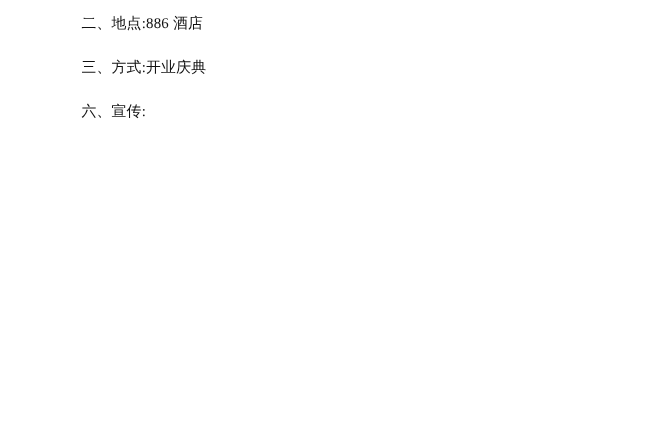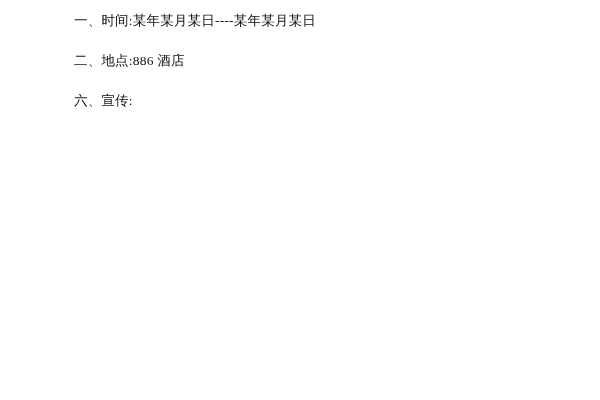--- a/index.html
+++ b/index.html
@@ -42,17 +42,17 @@
   .para.wrapped {
     text-indent: 30px;
     margin-bottom: 18px;
   }
 </style>
 </head>
 <body>
 
 <div class="page">
   <div class="doc-body">
-    <p class="para indent">一、时间:某年某月某日----某年某月某日</p>
     <p class="para indent">二、地点:886 酒店</p>
+    <p class="para indent">三、方式:开业庆典</p>
     <p class="para indent tight">六、宣传:</p>
   </div>
 </div>
 
 </body></html>

